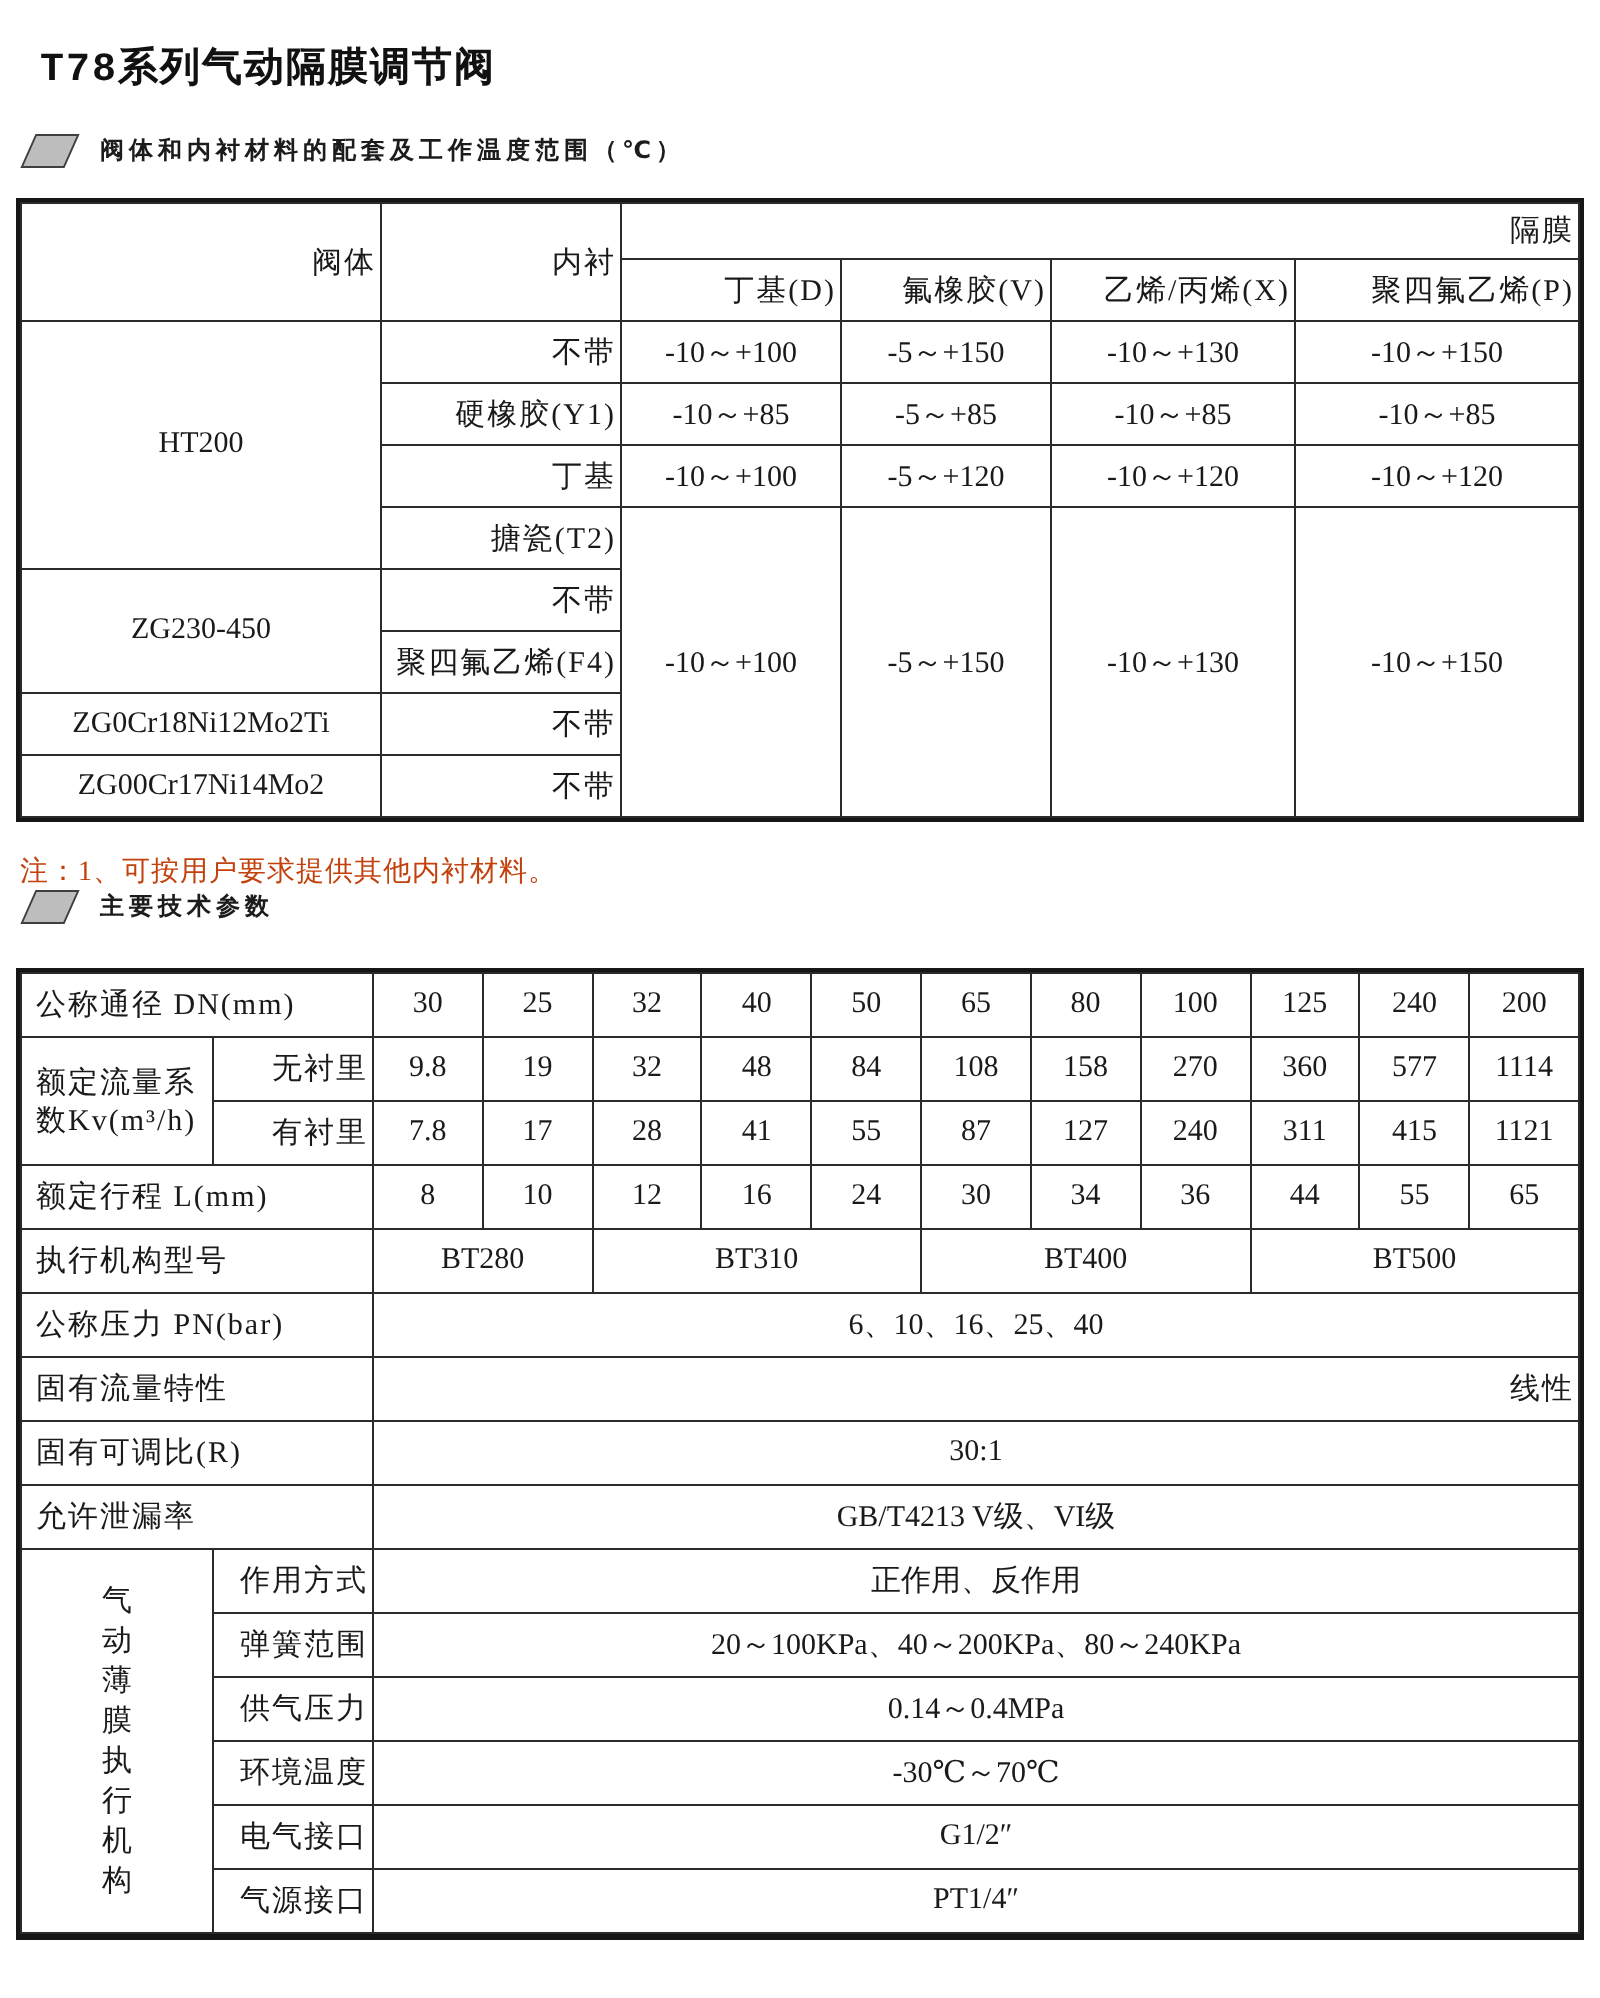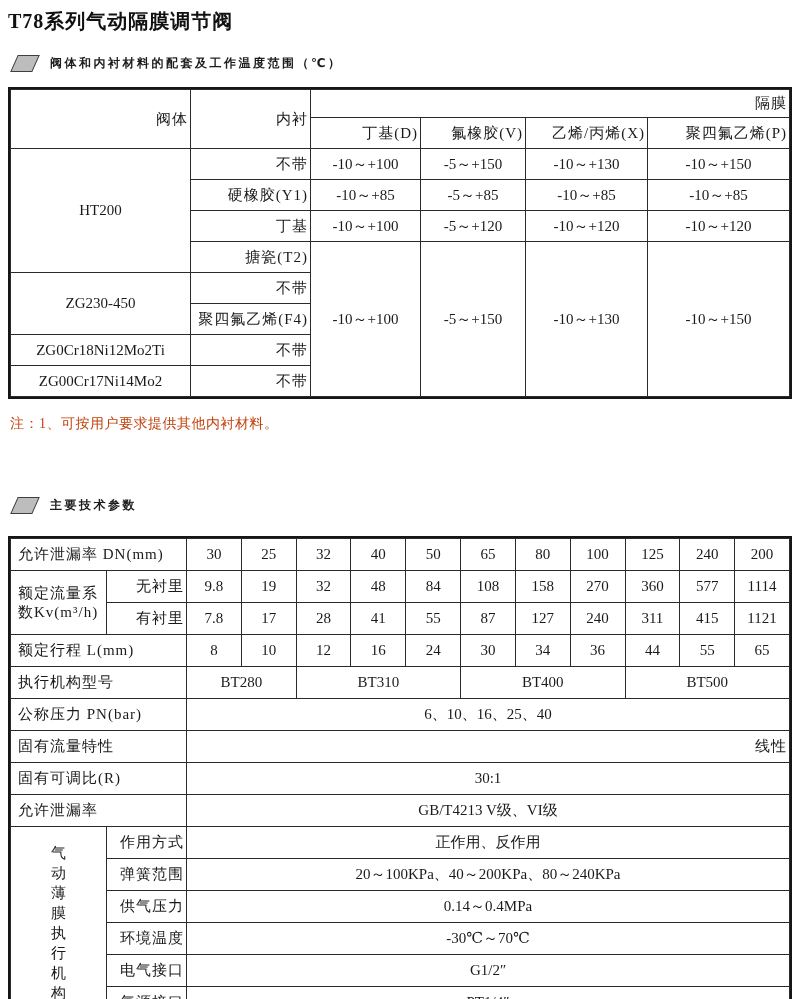--- a/index.html
+++ b/index.html
@@ -3,30 +3,30 @@
 <meta charset="utf-8">
 <style>
   html,body { margin:0; padding:0; background:#ffffff; }
   .page {
     width:800px; min-height:999px; box-sizing:border-box;
     padding:8px 8px 10px 8px; background:#ffffff;
     font-family:"Liberation Serif","DejaVu Serif",serif;
     color:#1a1a1a;
   }
   .doc-title {
-    margin:0; font-size:20px; font-weight:bold; letter-spacing:1px;
-    color:#111; font-family:Liberation Serif, serif;
+    margin:12px; font-size:20px; font-weight:bold; letter-spacing:1px;
+    color:#111; font-family:Liberation Mono, monospace;
   }
   .section-heading {
     display:flex; align-items:center;
     font-family:"Liberation Sans","DejaVu Sans",sans-serif;
     font-size:12px; font-weight:bold; letter-spacing:2.5px; color:#1c1c1c;
   }
   .section-heading.s1 { margin-top:20px; }
-  .section-heading.s2 { margin-top:64px; }
+  .section-heading.s2 { }
   .pico {
     display:inline-block; width:20px; height:15px;
     background:#bdbdbd; border:1px solid #3f3f3f;
     transform:skewX(-24deg); margin:0 14px 0 6px; flex:none;
   }
   .tbl-wrap { border:2px solid #161616; width:784px; box-sizing:border-box; }
   .tbl-wrap.t1 { margin-top:15px; }
   .tbl-wrap.t2 { margin-top:22px; border-bottom-width:3px; }
   table {
     border-collapse:collapse; table-layout:fixed; width:100%;
@@ -149,21 +149,21 @@
           <col>
           <col>
           <col>
           <col>
           <col>
           <col>
           <col>
       </colgroup>
       <tbody>
         <tr>
-          <td colspan="2" class="lbl">允许泄漏率 DN(mm)</td>
+          <td colspan="2" class="lbl">公称通径 DN(mm)</td>
           <td>30</td>
           <td>25</td>
           <td>32</td>
           <td>40</td>
           <td>50</td>
           <td>65</td>
           <td>80</td>
           <td>100</td>
           <td>125</td>
           <td>240</td>

